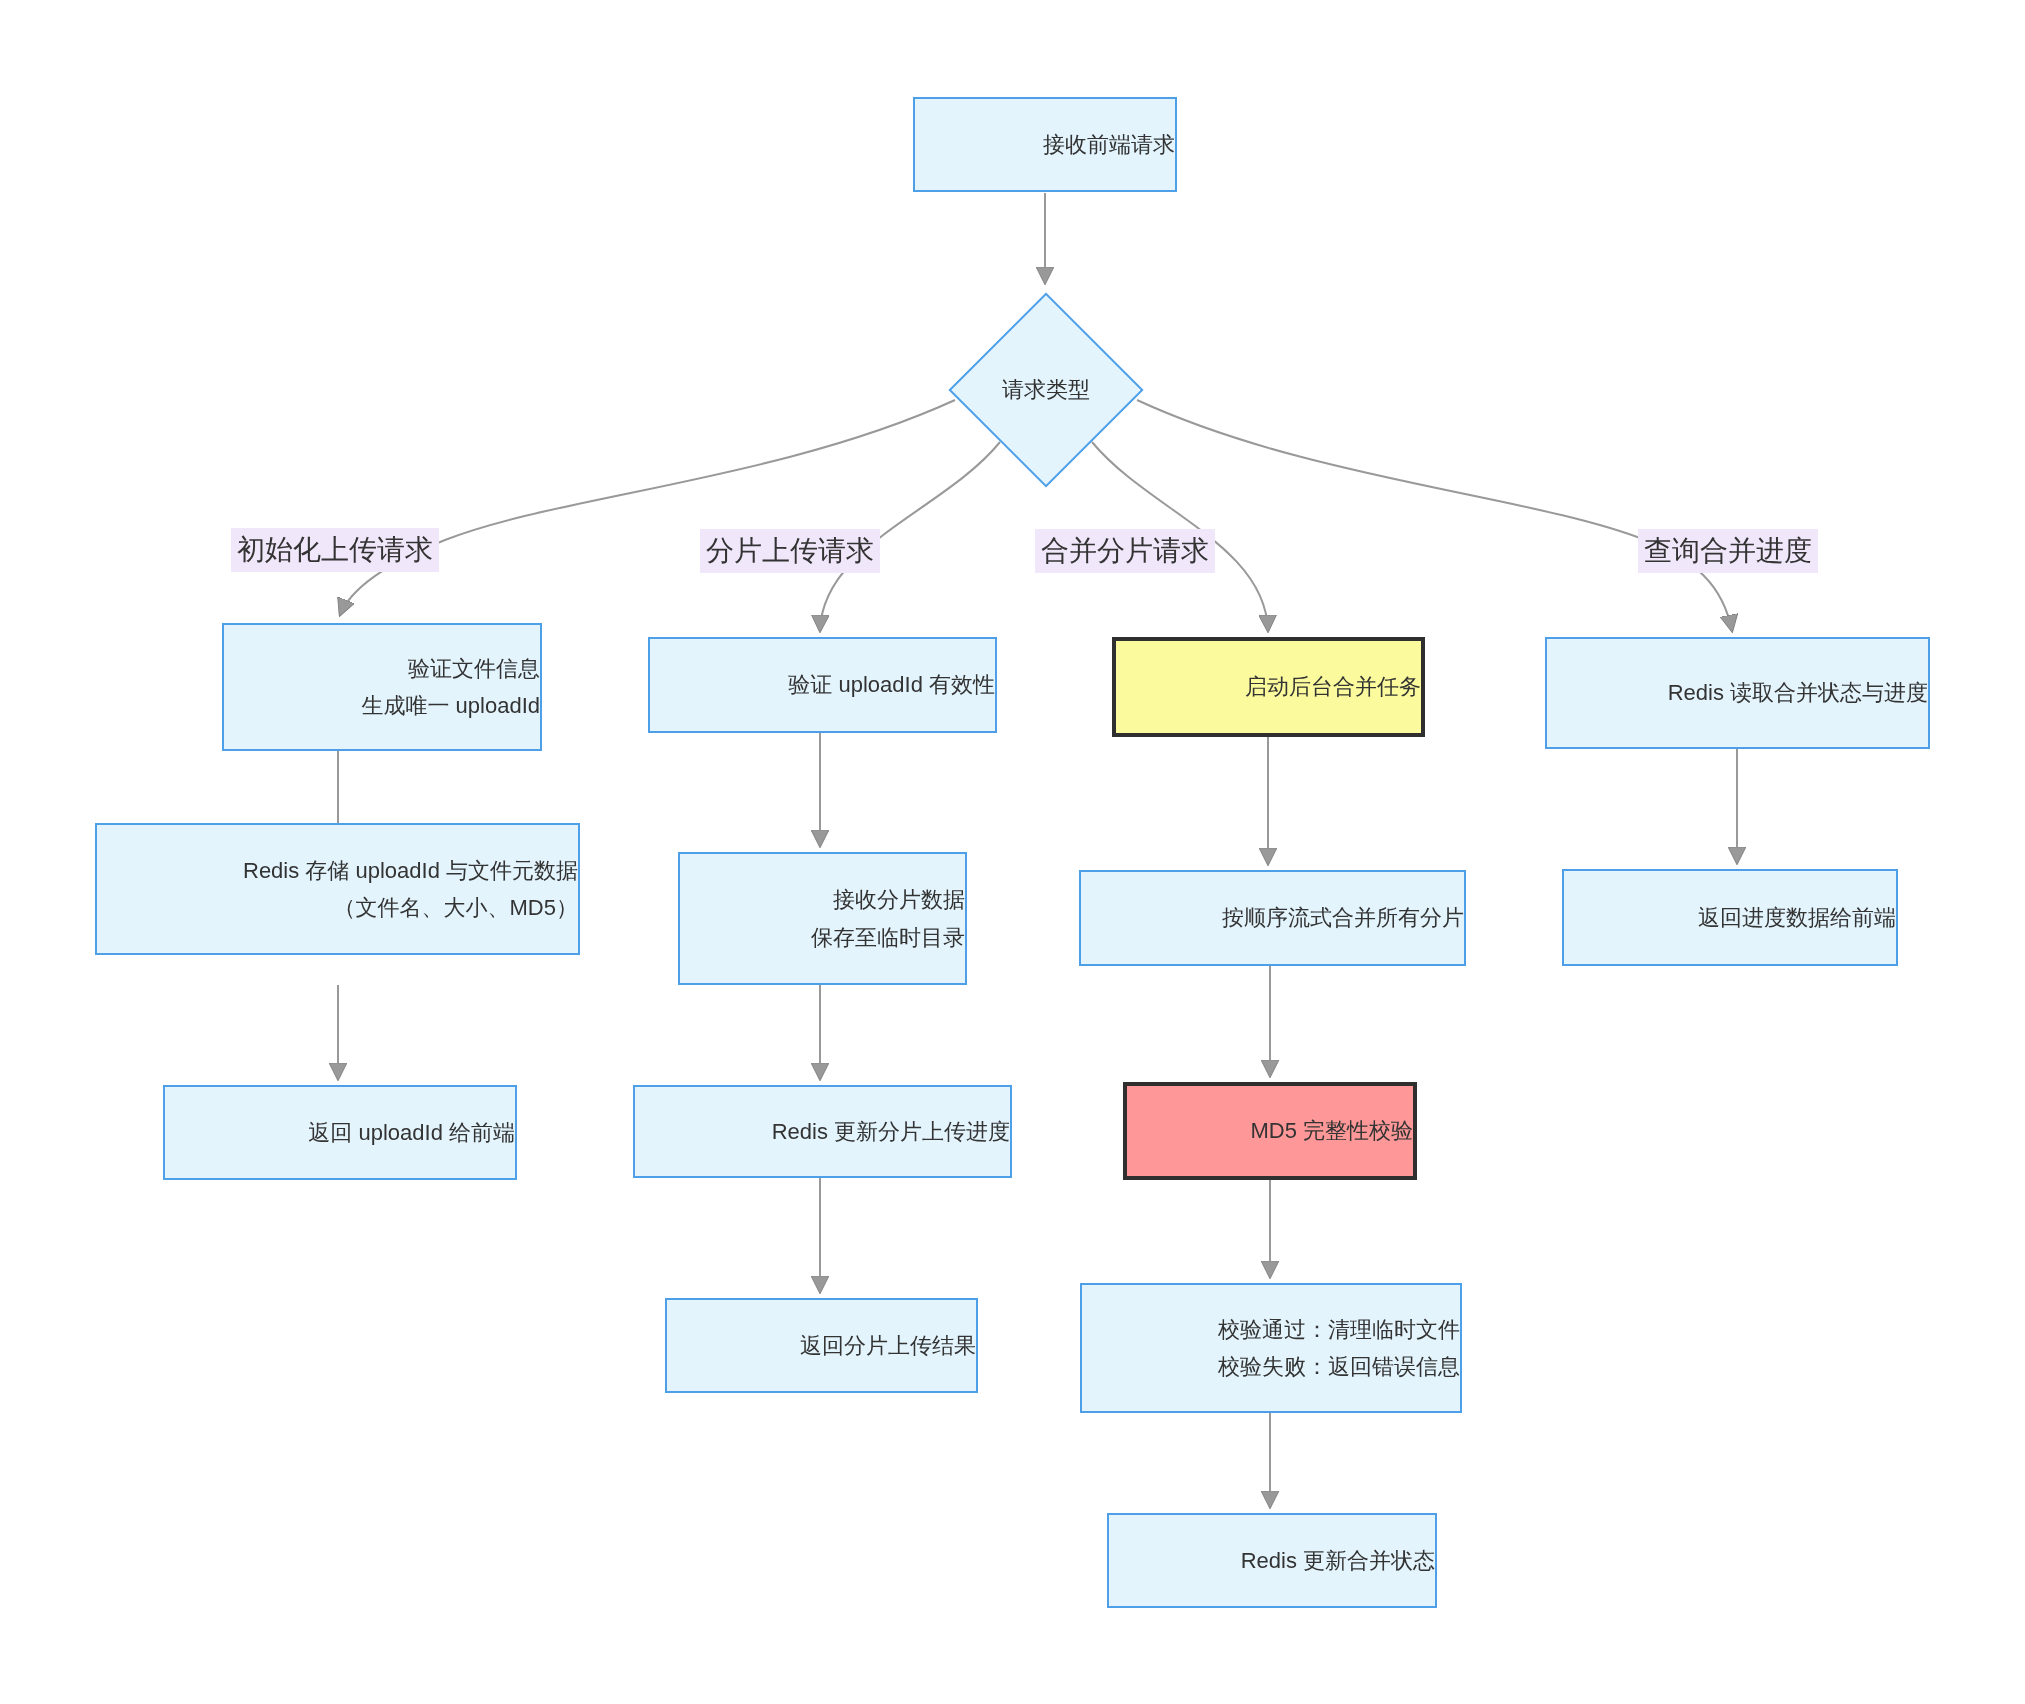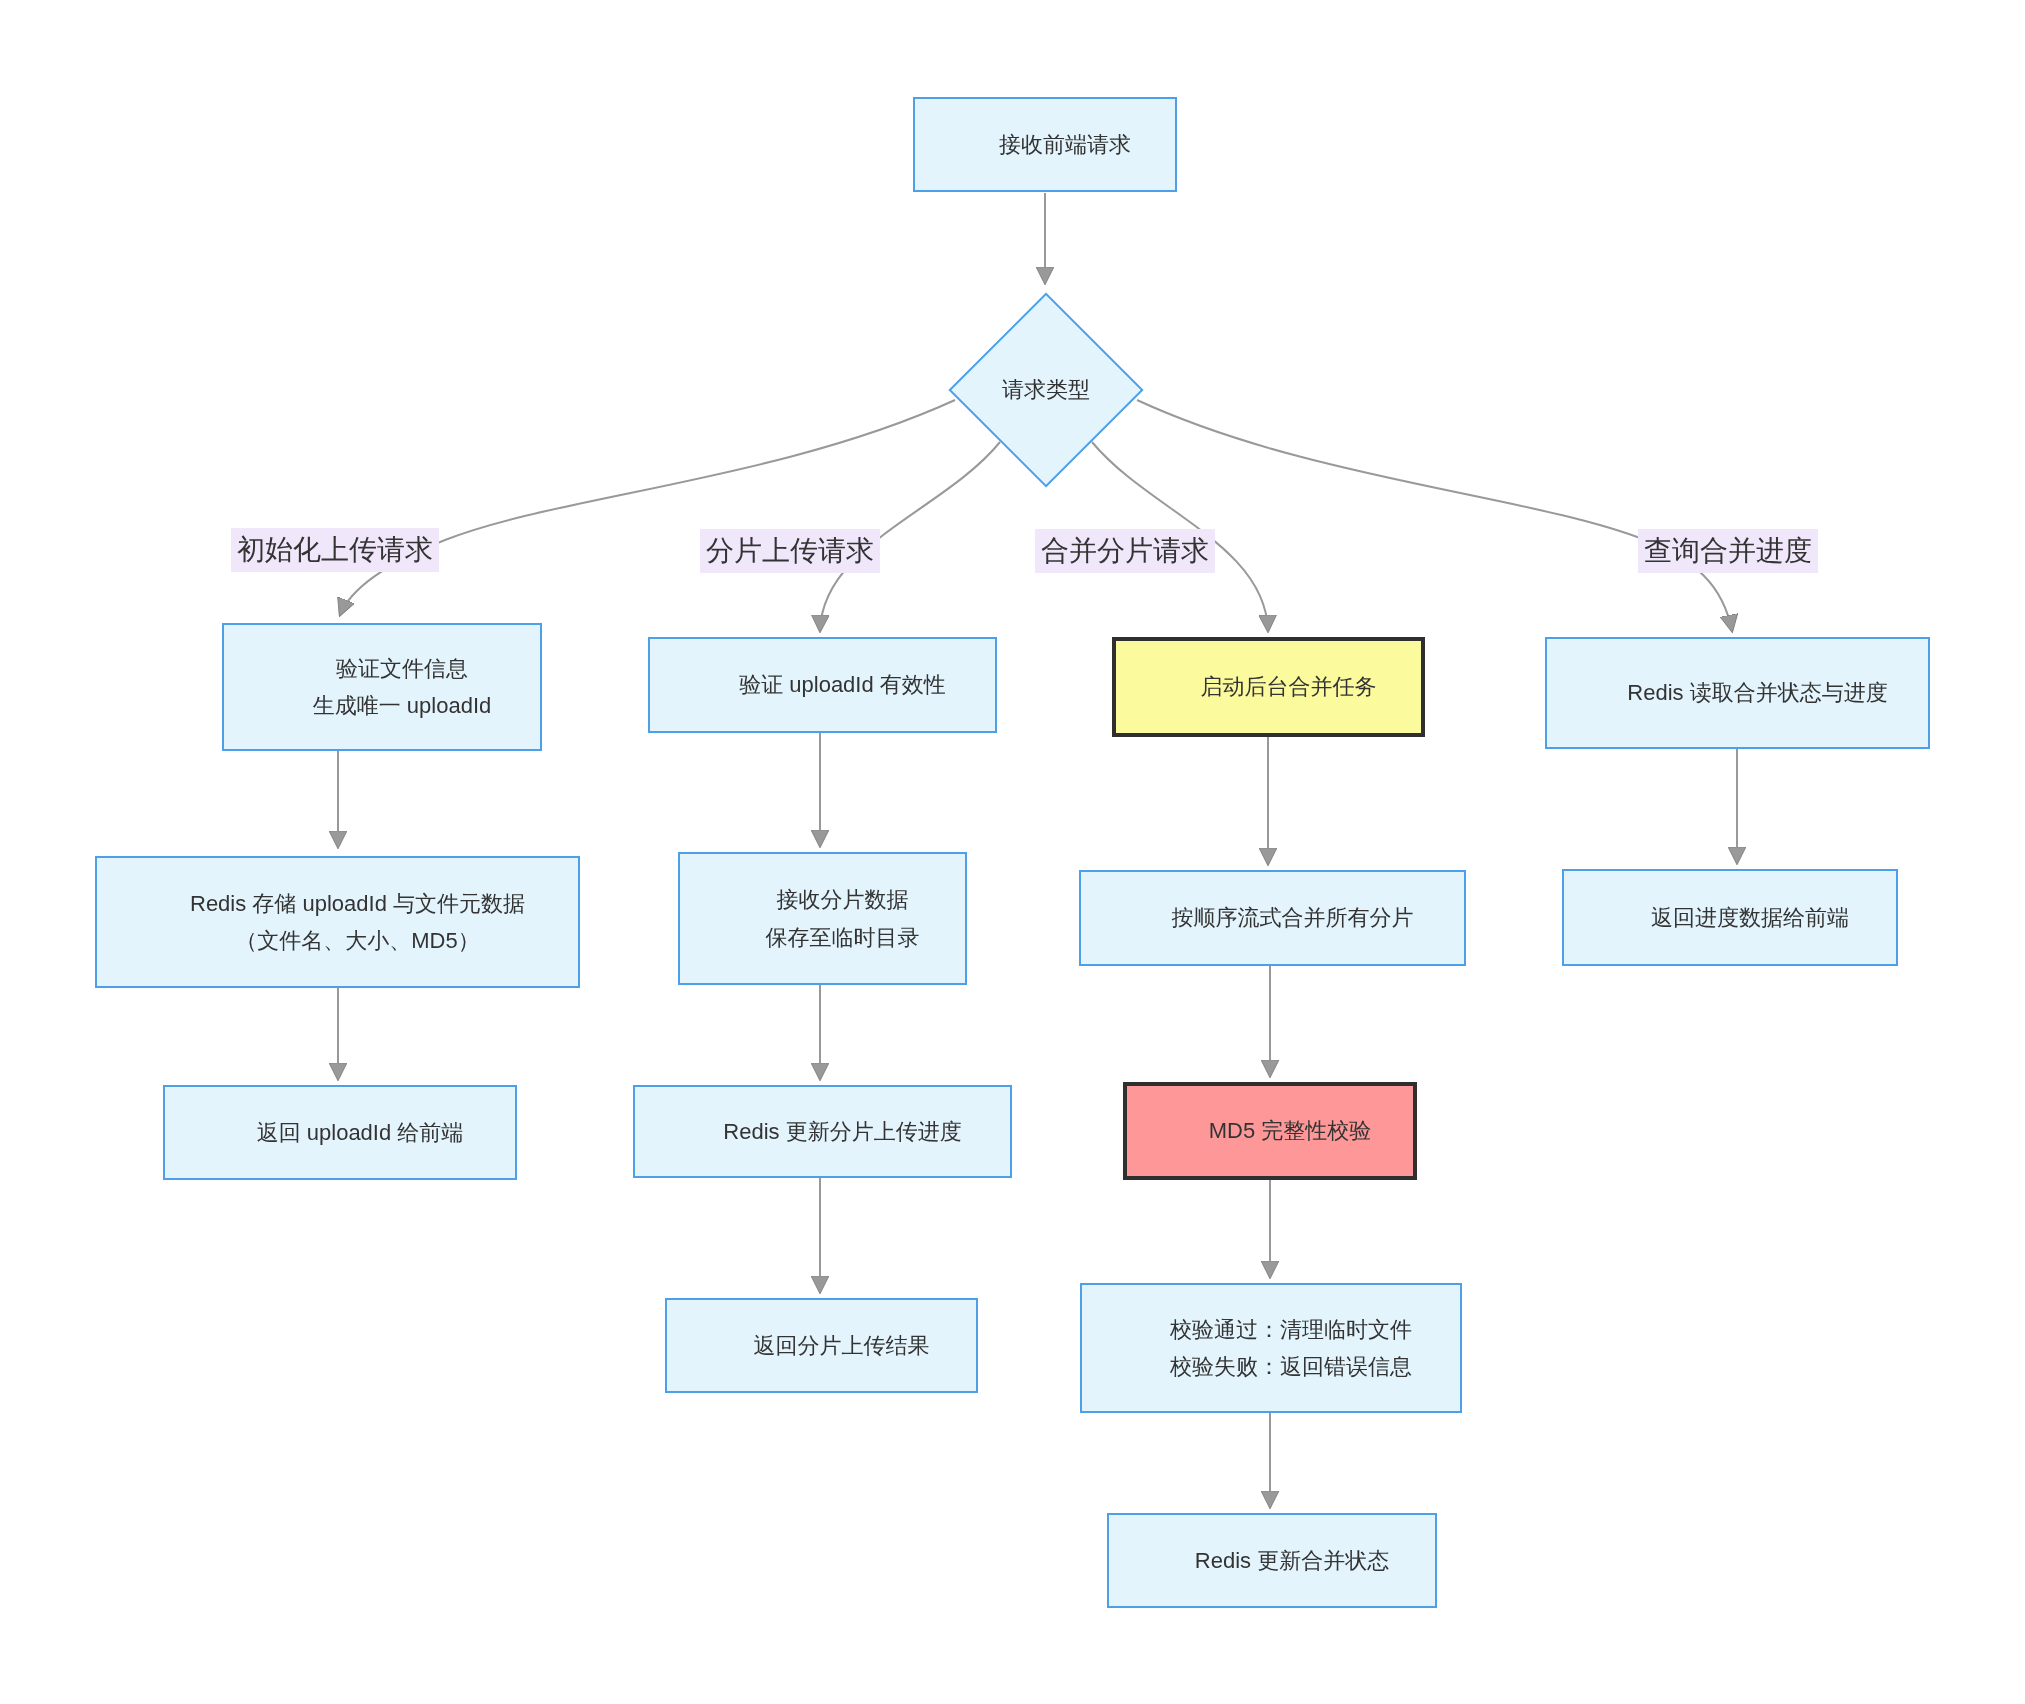--- a/index.html
+++ b/index.html
@@ -14,21 +14,21 @@
   }
   html,body{margin:0;padding:0;background:#ffffff;}
   .canvas{
     position:relative;width:2025px;height:1704px;background:#ffffff;overflow:hidden;
     font-family:"Liberation Sans",sans-serif;color:var(--text-color);
   }
   .edges{position:absolute;left:0;top:0;width:2025px;height:1704px;}
   .edges path.link{stroke:var(--edge-color);stroke-width:2;fill:none;}
   .arrowhead{fill:var(--edge-color);stroke:#7d7d7d;stroke-width:0.5;}
   .node{
-    position:absolute;display:flex;flex-direction:column;align-items:center;justify-content:center;
+    position:absolute;display:flex;flex-direction:column;align-items:flex-end;justify-content:center;
     background:var(--node-fill);border:2px solid var(--node-border);
     font-size:22px;line-height:1.7;text-align:center;box-sizing:border-box;padding-left:40px;
   }
   .node--yellow{background:var(--yellow-fill);border:4px solid var(--dark-border);}
   .node--red{background:var(--red-fill);border:4px solid var(--dark-border);}
   .diamond-shape{
     position:absolute;left:977px;top:321px;width:138px;height:138px;
     transform:rotate(45deg);background:var(--node-fill);
     border:2px solid var(--node-border);box-sizing:border-box;
   }
@@ -78,21 +78,21 @@
 
   <div class="edge-label" style="left:335px;top:550px;">初始化上传请求</div>
   <div class="edge-label" style="left:790px;top:551px;">分片上传请求</div>
   <div class="edge-label" style="left:1125px;top:551px;">合并分片请求</div>
   <div class="edge-label" style="left:1728px;top:551px;">查询合并进度</div>
 
   <div class="node" style="left:178px;top:623px;width:320px;height:128px;margin-left:44px;">
     <div>验证文件信息</div>
     <div>生成唯一 uploadId</div>
   </div>
-  <div class="node" style="left:95px;top:856px;width:485px;height:132px;">
+  <div class="node" style="left:95px;top:823px;width:485px;height:132px;">
     <div>Redis 存储 uploadId 与文件元数据</div>
     <div>（文件名、大小、MD5）</div>
   </div>
   <div class="node" style="left:163px;top:1085px;width:354px;height:95px;">
     <span>返回 uploadId 给前端</span>
   </div>
 
   <div class="node" style="left:648px;top:637px;width:349px;height:96px;">
     <span>验证 uploadId 有效性</span>
   </div>

